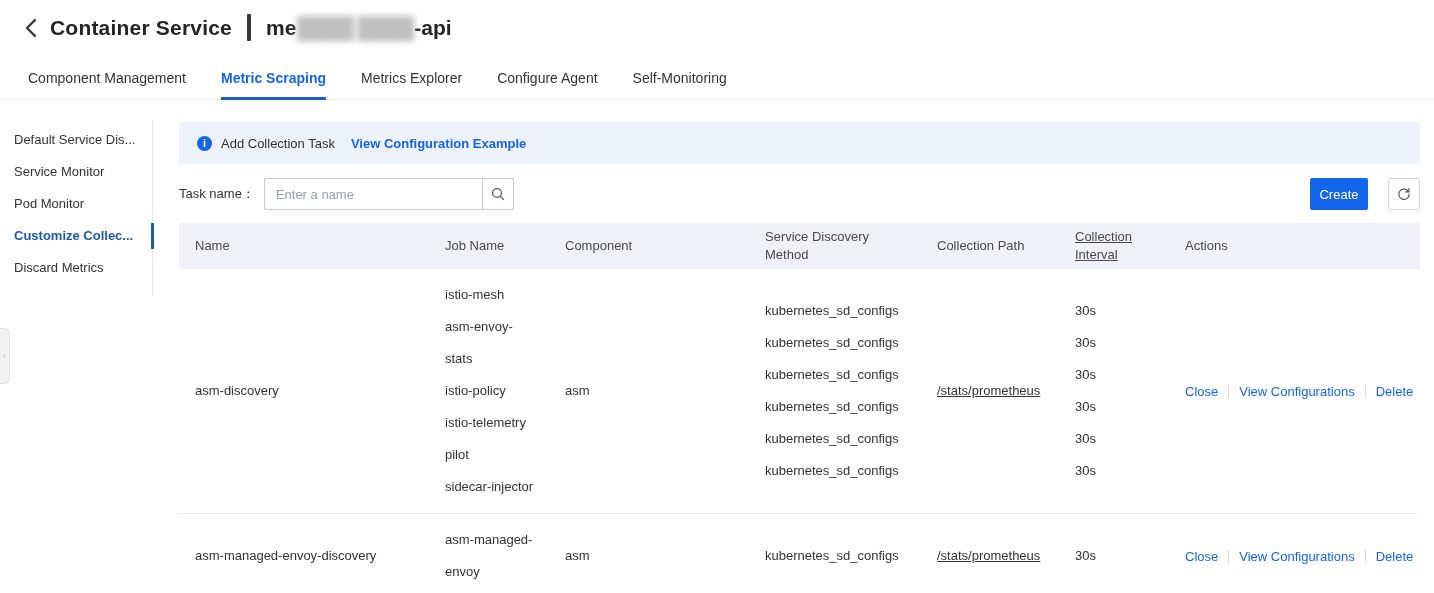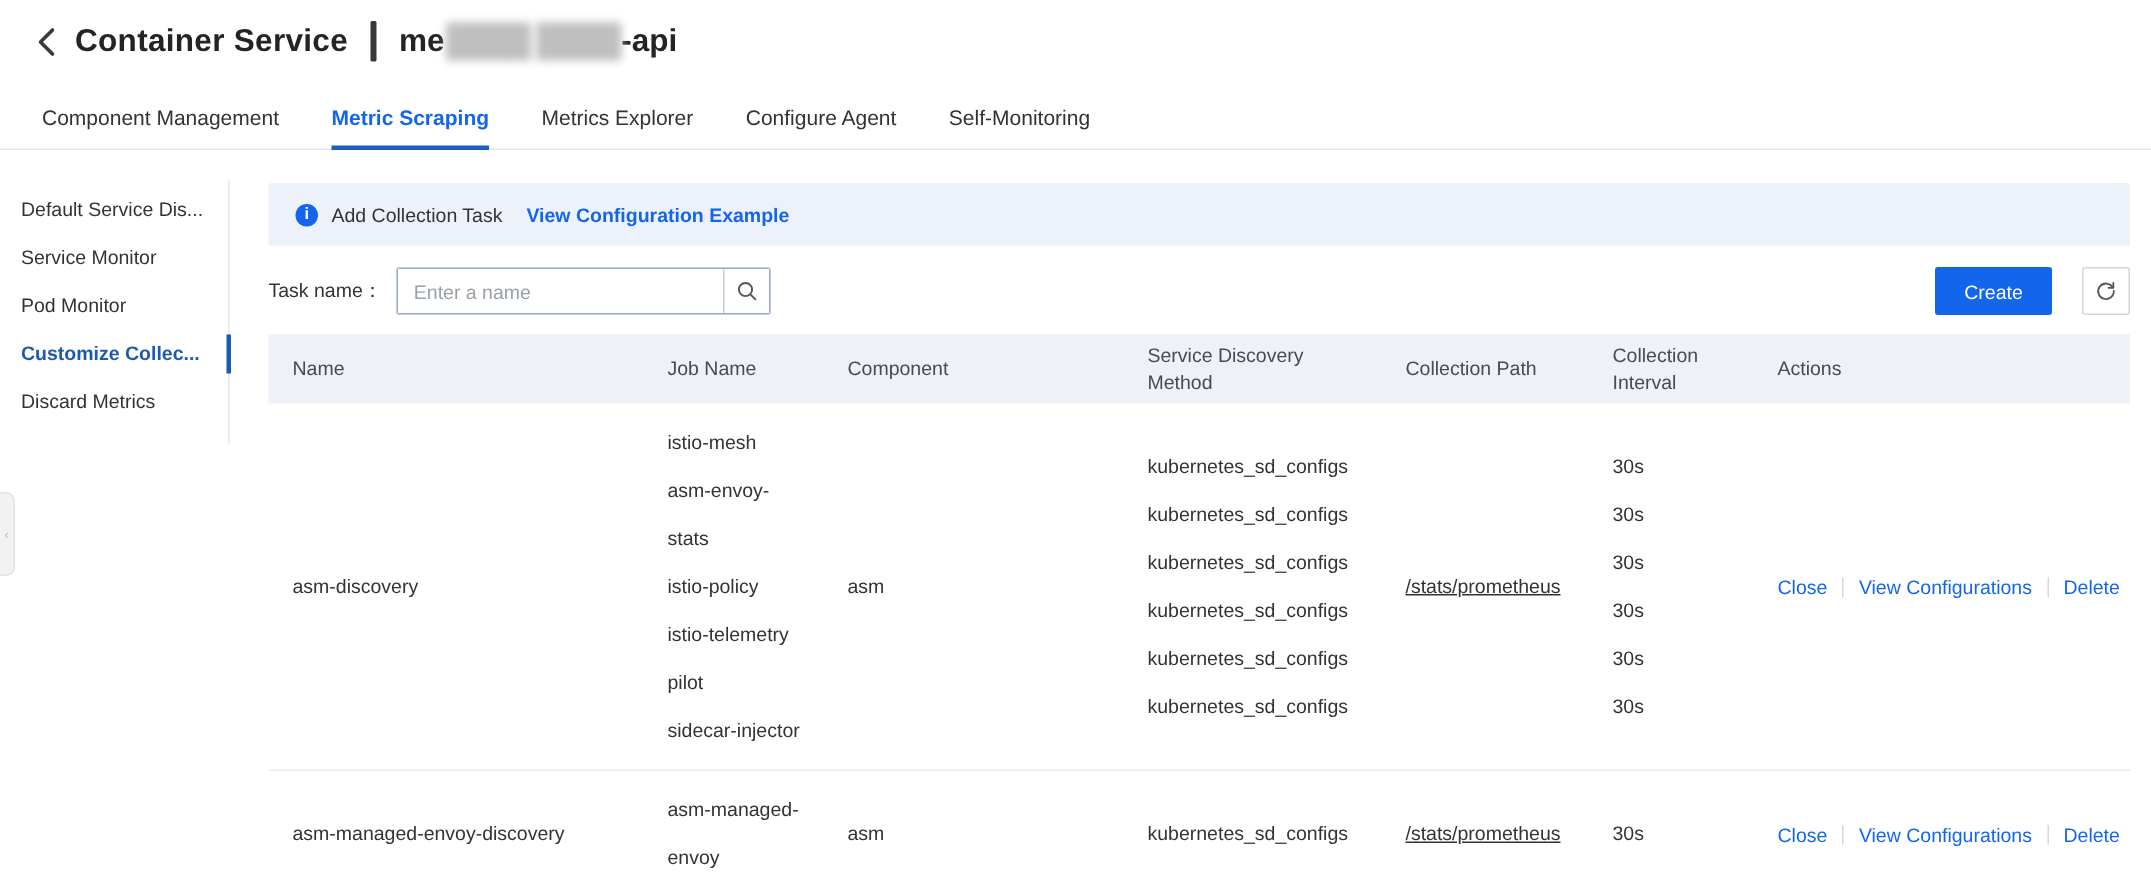--- a/index.html
+++ b/index.html
@@ -51,37 +51,37 @@
   .toolbar { display:flex; align-items:center; margin-bottom:13px; }
   .task-label { font-size:13px; color:#333; margin-right:9px; }
   .input-group { display:flex; width:250px; height:32px; border:1px solid #C8CCD4;
     border-radius:2px; background:#1d4ed8; overflow:hidden; }
   .input-group input { flex:1; min-width:0; border:none; outline:none; padding:0 11px;
     font-size:13px; color:#333; font-family:"Liberation Sans", sans-serif; }
   .input-group input::placeholder { color:#9AA0A8; }
   .search-btn { width:31px; flex:none; border:none; border-left:1px solid #C8CCD4; background:#fff;
     display:flex; align-items:center; justify-content:center; cursor:pointer; }
   .toolbar-right { margin-left:auto; display:flex; align-items:center; }
-  .create-btn { width:78px; height:32px; background:#1366EC; color:#fff; border:none;
+  .create-btn { width:58px; height:32px; background:#1366EC; color:#fff; border:none;
     border-radius:2px; font-size:13px; cursor:pointer; font-family:"Liberation Sans", sans-serif; }
   .refresh-btn { width:32px; height:32px; margin-left:20px; background:#fff;
     border:1px solid #D2D5DB; border-radius:2px; display:flex; align-items:center;
     justify-content:center; cursor:pointer; }
 
   
   .tbl { width:100%; }
   .tbl-head { display:flex; align-items:center; background:#EEF1F8; min-height:46px;
     font-size:13px; color:#4A4A4A; }
   .col { padding-left:16px; flex:none; }
   .c-name { width:250px; } .c-job { width:120px; } .c-comp { width:200px; }
   .c-sd { width:172px; } .c-path { width:138px;text-decoration:underline; } .c-int { width:110px; }
   .c-act { flex:1 1 auto; }
   .tbl-head .hlabel { display:inline-block; line-height:18px; }
   .tbl-head .c-sd .hlabel { max-width:150px; }
-  .tbl-head .c-int .hlabel { max-width:94px; }
+  .tbl-head .c-int .hlabel { max-width:94px;text-decoration:underline; }
   .row { display:flex; align-items:center; padding:10px 0; border-bottom:1px solid #EBEBEB;
     font-size:13px; color:#333; }
   .line { line-height:32px; }
   .c-job .line { max-width:92px; line-height:32px; }
   .actions { display:flex; align-items:center; white-space:nowrap;text-align:right; }
   .action-link { color:#1366EC; cursor:pointer; }
   .action-sep { width:1px; height:13px; background:#D8D8D8; margin:0 10px; flex:none; }
 
   svg { display:block; }
 </style>

